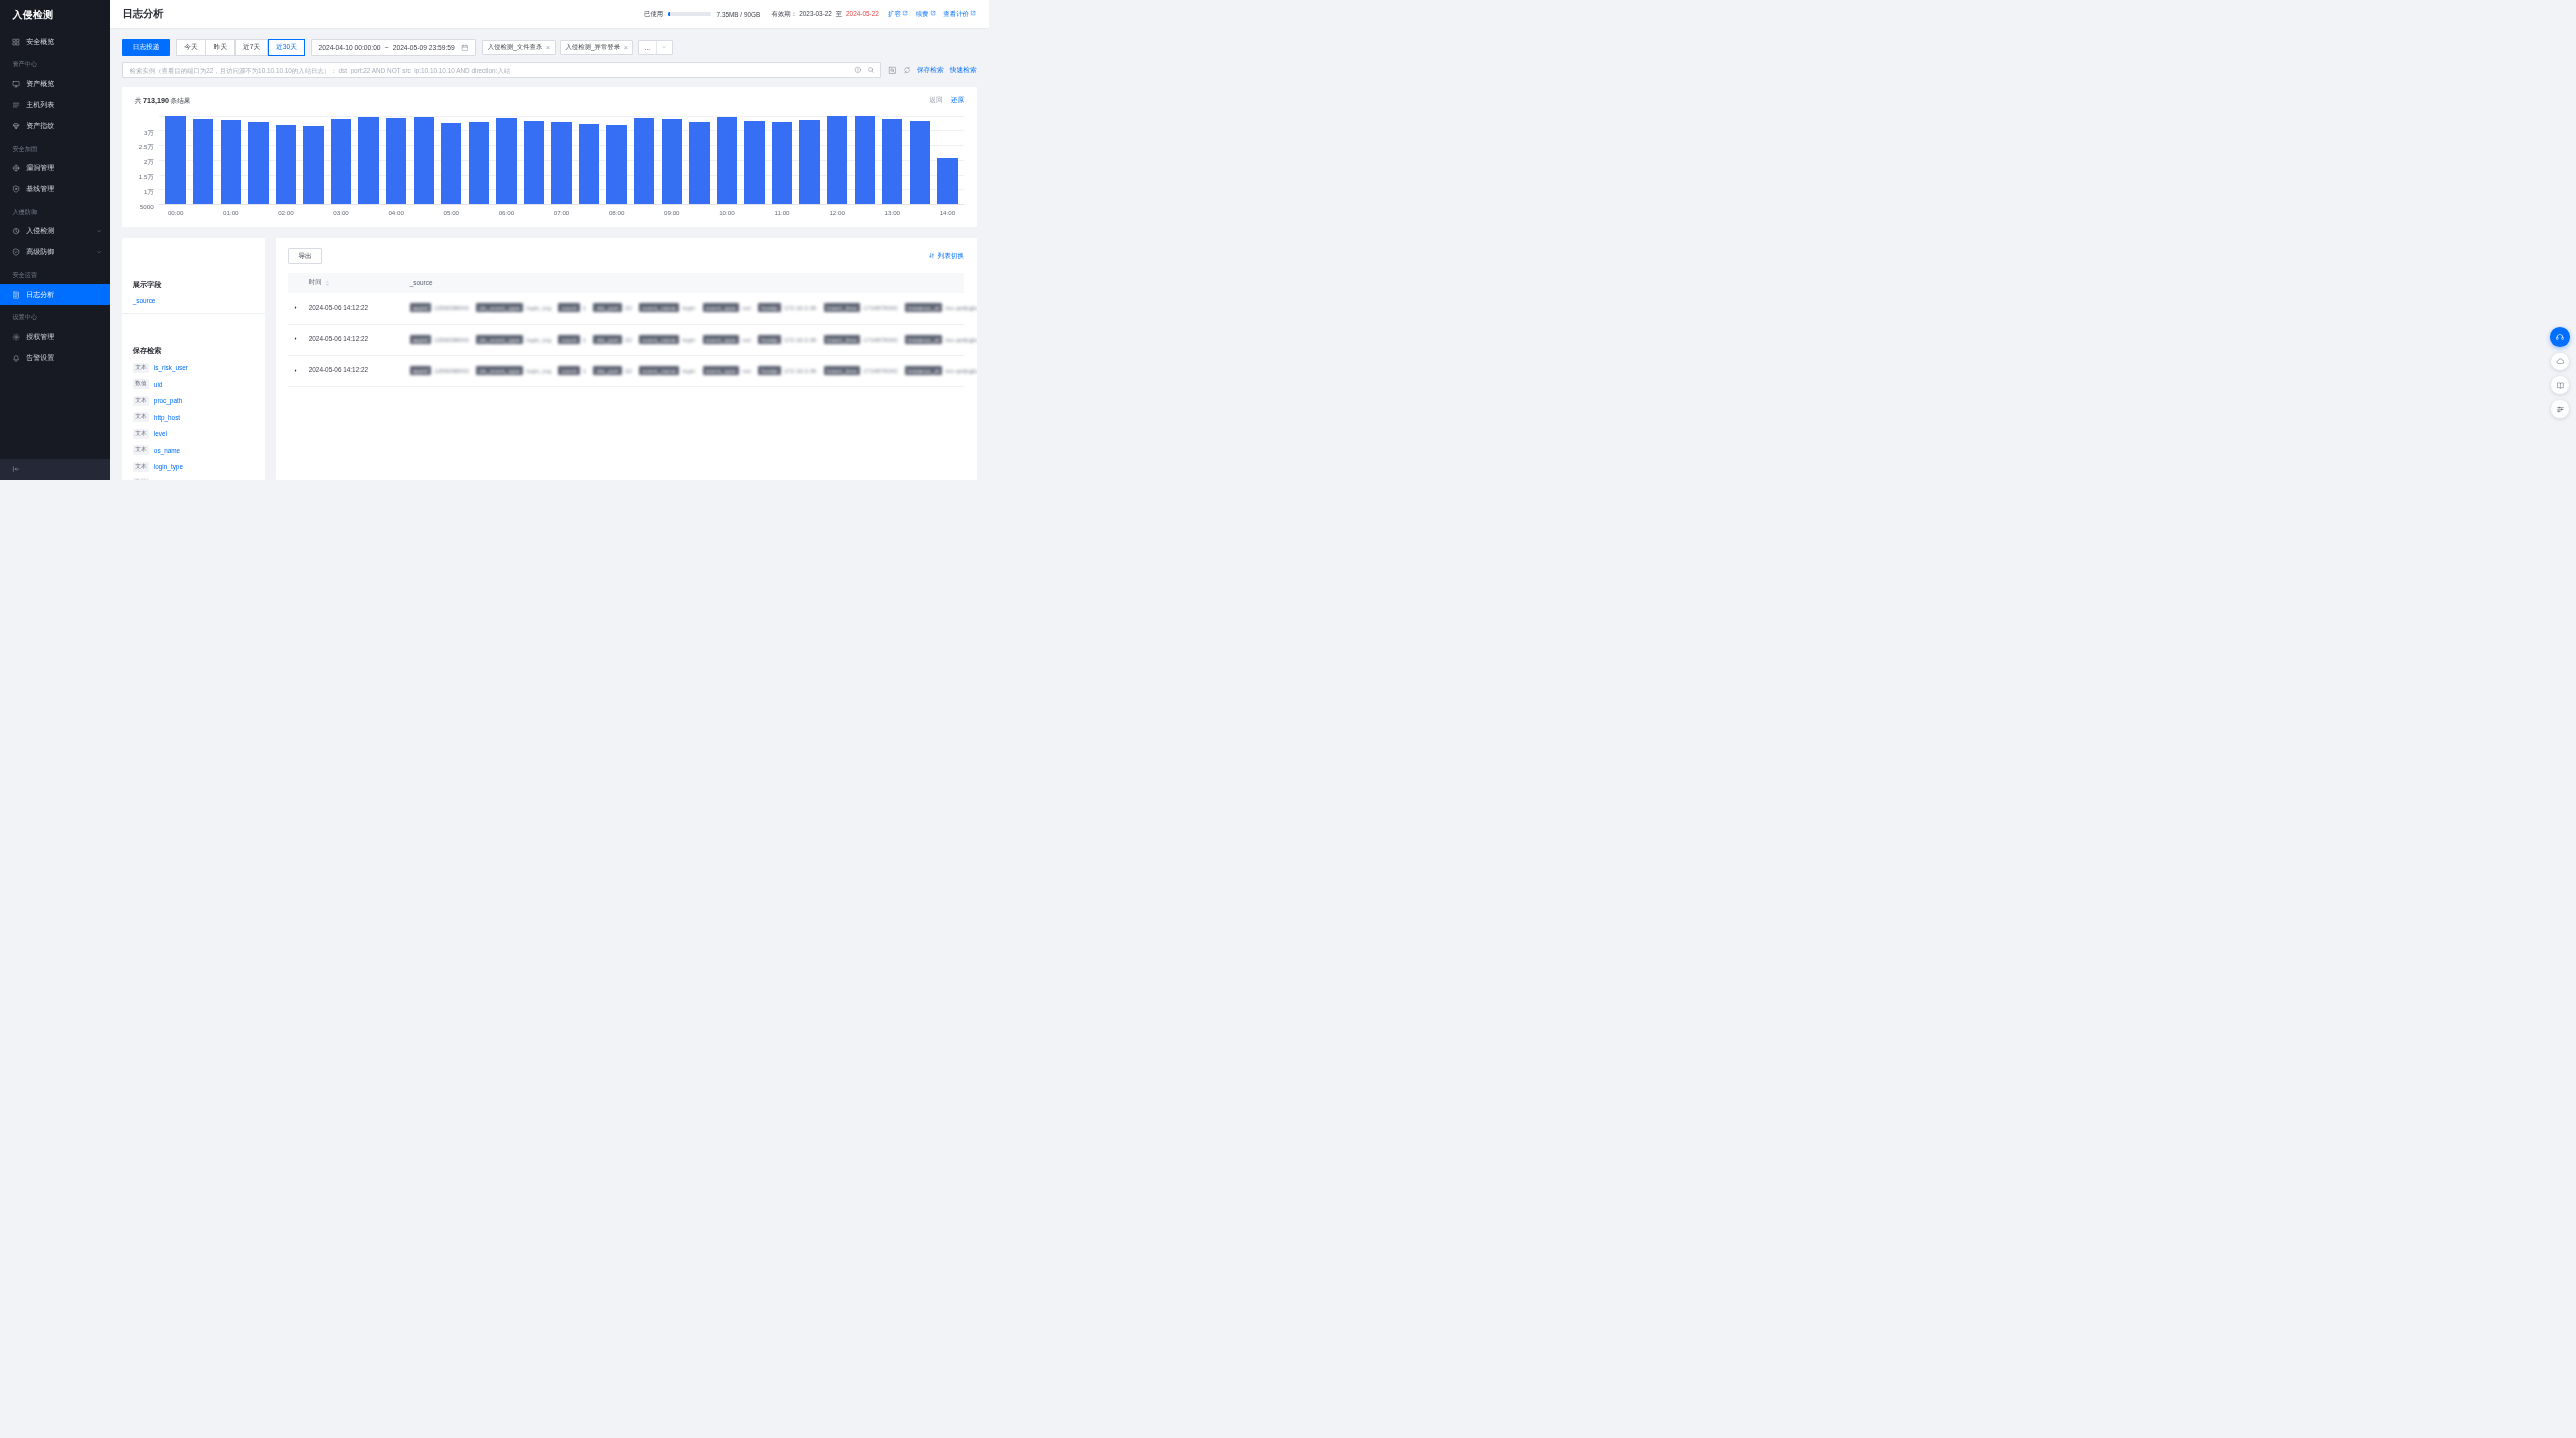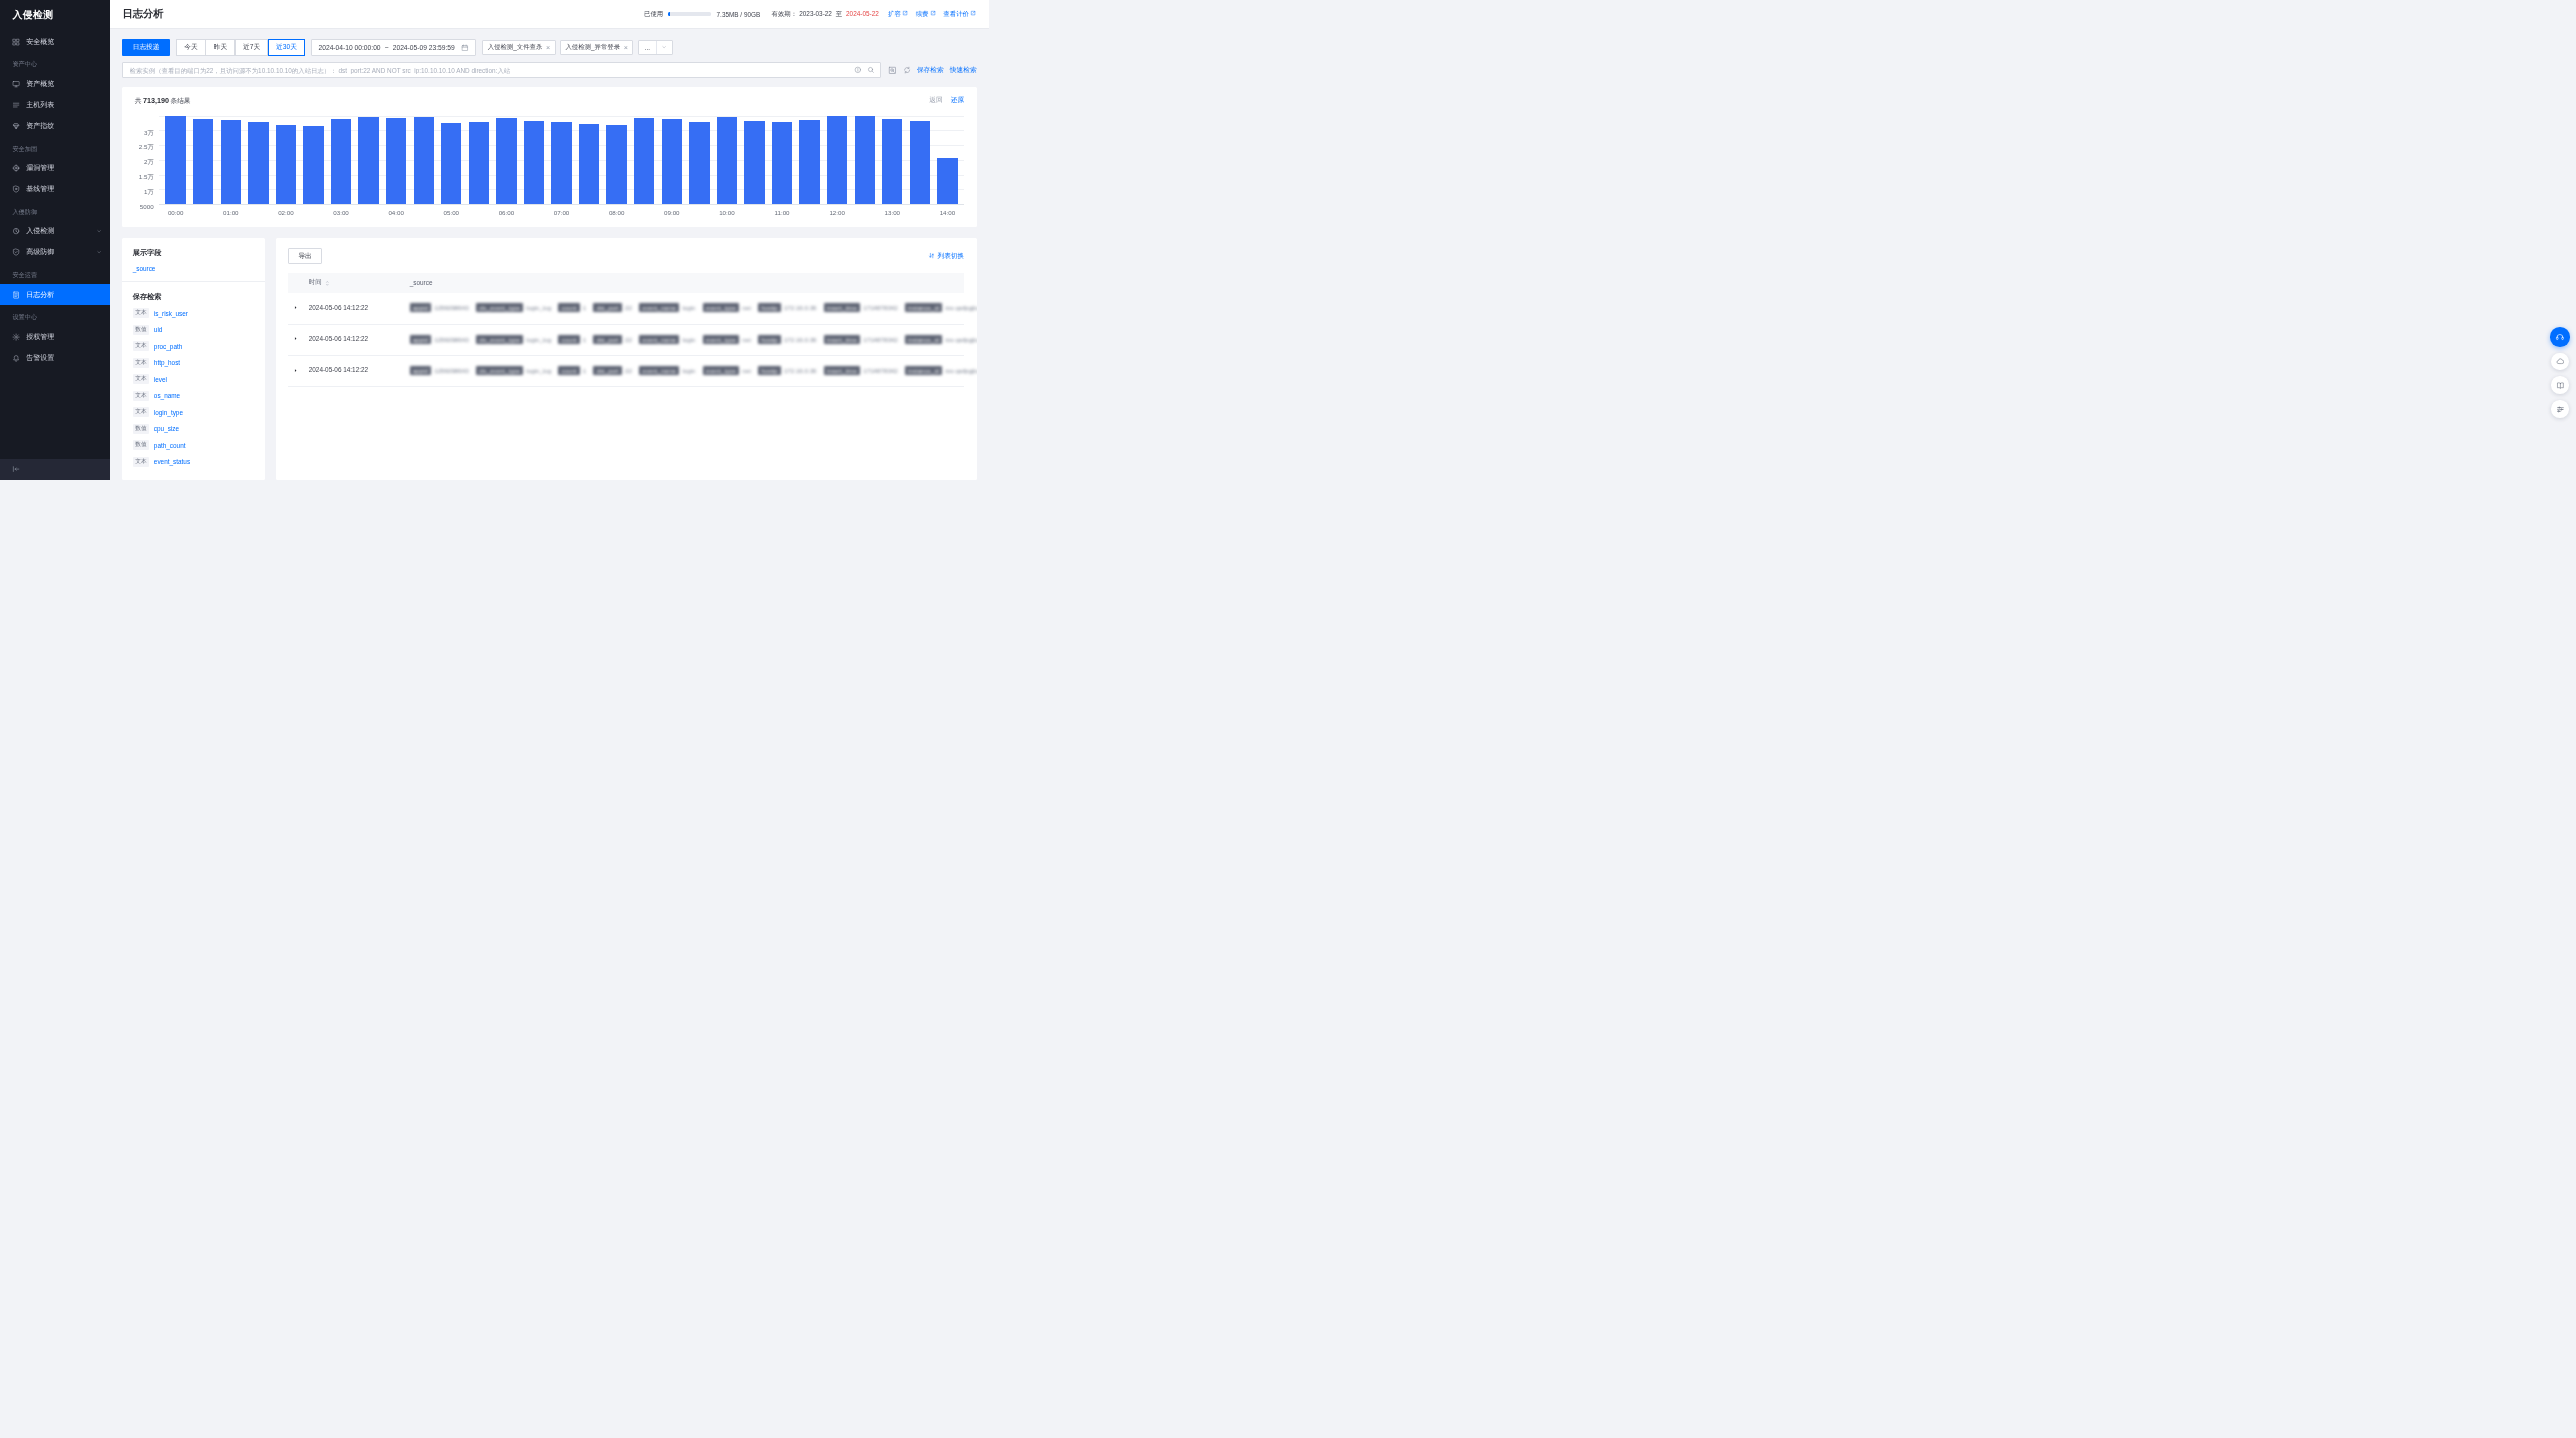--- a/index.html
+++ b/index.html
@@ -77,21 +77,21 @@
   .plot { flex: 1; position: relative; height: 93px; border-bottom: 0.5px solid #dfe3e9; }
   .gridline { position: absolute; left: 0; right: 0; height: 0.5px; background: #eef0f4; }
   .bars { position: absolute; inset: 0; display: flex; align-items: flex-end; padding: 0 3.1px; }
   .bar-slot { flex: 1; position: relative; display: flex; justify-content: center; align-items: flex-end; height: 100%; }
   .bar { width: 74%; background: var(--bar); }
   .xlabel { position: absolute; top: 100%; margin-top: 4.6px; left: 50%; transform: translateX(-50%); font-size: 6.2px; color: #666c78; white-space: nowrap; }
 
   
   .bottom { display: flex; gap: 10.3px; margin-top: 10.3px; height: 242px; }
   .fields-card { width: 143px; flex-shrink: 0; padding: 10.3px; overflow: hidden; }
-  .panel-title { font-size: 7.2px; font-weight: bold; color: #2a2c33; }
+  .panel-title { font-size: 7.2px; font-weight: bold; color: #2a2c33; margin-top: 32px; }
   .field-link { color: var(--accent); font-size: 6.4px; margin-top: 7.2px; display: block; cursor: pointer; }
   .divider { border: none; border-top: 0.5px solid #edeff3; margin: 9.3px -10.3px; }
   .hf-row { display: flex; align-items: center; gap: 4.6px; height: 16.5px; }
   .hf-row:first-of-type { margin-top: 3.1px; }
   .type-tag { font-size: 5.7px; color: #6b7280; background: #f2f3f7; border-radius: 1px; padding: 1px 2.6px; min-width: 14.4px; text-align: center; }
   .hf-name { color: var(--accent); font-size: 6.4px; cursor: pointer; }
 
   .table-card { flex: 1; padding: 10.3px 12.4px; overflow: hidden; min-width: 0; }
   .table-head-row { display: flex; align-items: center; }
   .switch { margin-left: auto; display: inline-flex; align-items: center; gap: 2.6px; font-size: 6.7px; color: var(--accent); cursor: pointer; }

